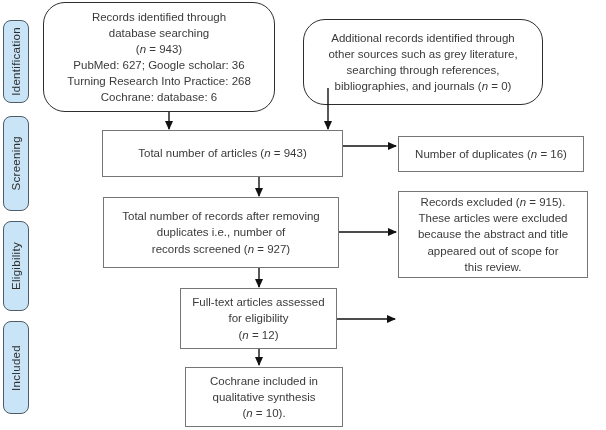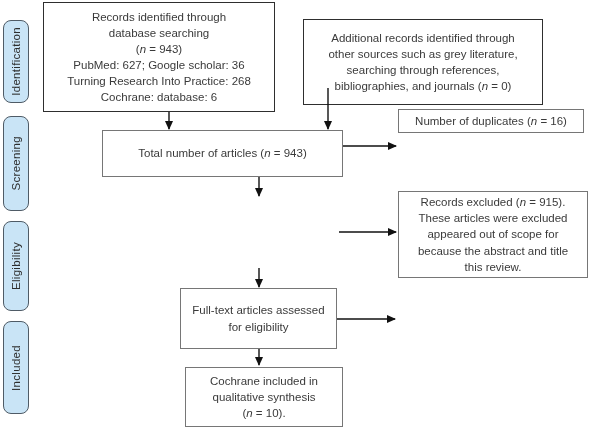--- a/index.html
+++ b/index.html
@@ -11,21 +11,21 @@
   #stage{
     position:relative;width:606px;height:430px;background:var(--background);
     font-family:"Liberation Sans", sans-serif;color:var(--text);overflow:hidden;
   }
   .box{
     position:absolute;background:#fff;border:1.5px solid var(--box-border-gray);
     display:flex;flex-direction:column;justify-content:center;
     text-align:center;font-size:11.5px;line-height:1.4;box-sizing:border-box;
     padding:1px 2px;
   }
-  .box.b-dark{border-color:var(--box-border-dark);}
+  .box.b-dark{border-color:var(--box-border-dark);border-radius:22px;}
   .stage-tab{
     position:absolute;left:3px;width:26px;background:var(--sidebar-fill);
     border:1.2px solid var(--sidebar-border);border-radius:8px;
     display:flex;align-items:center;justify-content:center;box-sizing:border-box;
   }
   .stage-tab span{
     writing-mode:vertical-rl;transform:rotate(180deg);
     font-size:11.5px;color:#2e2e2e;white-space:nowrap;letter-spacing:.3px;
   }
   svg.arrows{position:absolute;left:0;top:0;pointer-events:none;}
@@ -63,36 +63,42 @@
       <div><span>Additional records identified through</span></div>
       <div><span>other sources such as grey literature,</span></div>
       <div><span>searching through references,</span></div>
       <div><span>bibliographies, and journals (</span><span style="font-style: italic;">n</span><span> = 0)</span></div>
     </div>
 
   <div class="box" style="left:102px;top:130px;width:241px;height:47px">
       <div><span>Total number of articles (</span><span style="font-style: italic;">n</span><span> = 943)</span></div>
     </div>
 
-  <div class="box" style="left:398px;top:109px;width:186px;height:24px">
+  <div class="box" style="left:398px;top:136px;width:186px;height:36px">
       <div><span>Number of duplicates (</span><span style="font-style: italic;">n</span><span> = 16)</span></div>
     </div>
 
+  <div class="box" style="left:103px;top:197px;width:236px;height:71px">
+      <div><span>Total number of records after removing</span></div>
+      <div><span>duplicates i.e., number of</span></div>
+      <div><span>records screened (</span><span style="font-style: italic;">n</span><span> = 927)</span></div>
+    </div>
 
   <div class="box" style="left:398px;top:191px;width:190px;height:87px">
       <div><span>Records excluded (</span><span style="font-style: italic;">n</span><span> = 915).</span></div>
       <div><span>These articles were excluded</span></div>
+      <div><span>because the abstract and title</span></div>
       <div><span>appeared out of scope for</span></div>
-      <div><span>because the abstract and title</span></div>
       <div><span>this review.</span></div>
     </div>
 
   <div class="box" style="left:180px;top:288px;width:157px;height:61px">
       <div><span>Full-text articles assessed</span></div>
       <div><span>for eligibility</span></div>
+      <div><span>(</span><span style="font-style: italic;">n</span><span> = 12)</span></div>
     </div>
 
 
   <div class="box" style="left:185px;top:367px;width:158px;height:60px">
       <div><span>Cochrane included in</span></div>
       <div><span>qualitative synthesis</span></div>
       <div><span>(</span><span style="font-style: italic;">n</span><span> = 10).</span></div>
     </div>
 
   <svg class="arrows" width="606" height="430">

